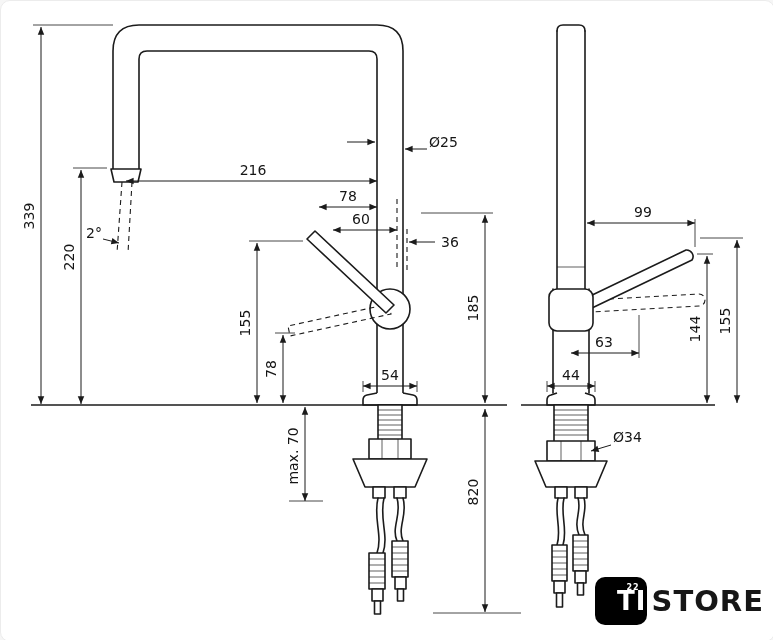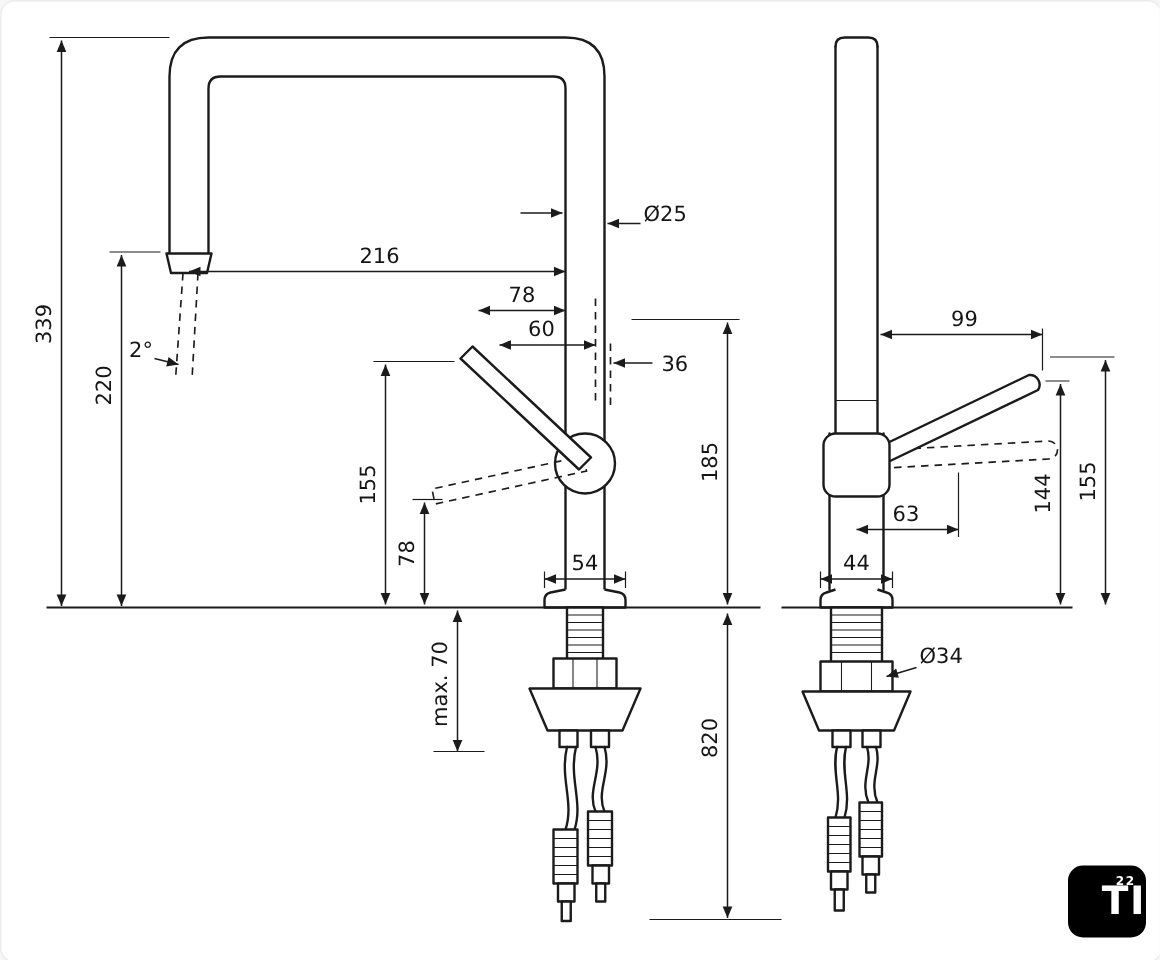--- a/index.html
+++ b/index.html
@@ -173,14 +173,15 @@
     <line class="dim" x1="610" y1="444" x2="590" y2="450" marker-end="url(#arw)"></line>
     <text class="dtext" x="612" y="441">Ø34</text>
   </g>
 </svg>
 
 <div class="logo">
   <div class="logo-mark">
     <span>TI</span>
     <span class="logo-sup">22</span>
   </div>
+  <div class="logo-text">STORE</div>
 </div>
 </div>
 
 </body></html>

